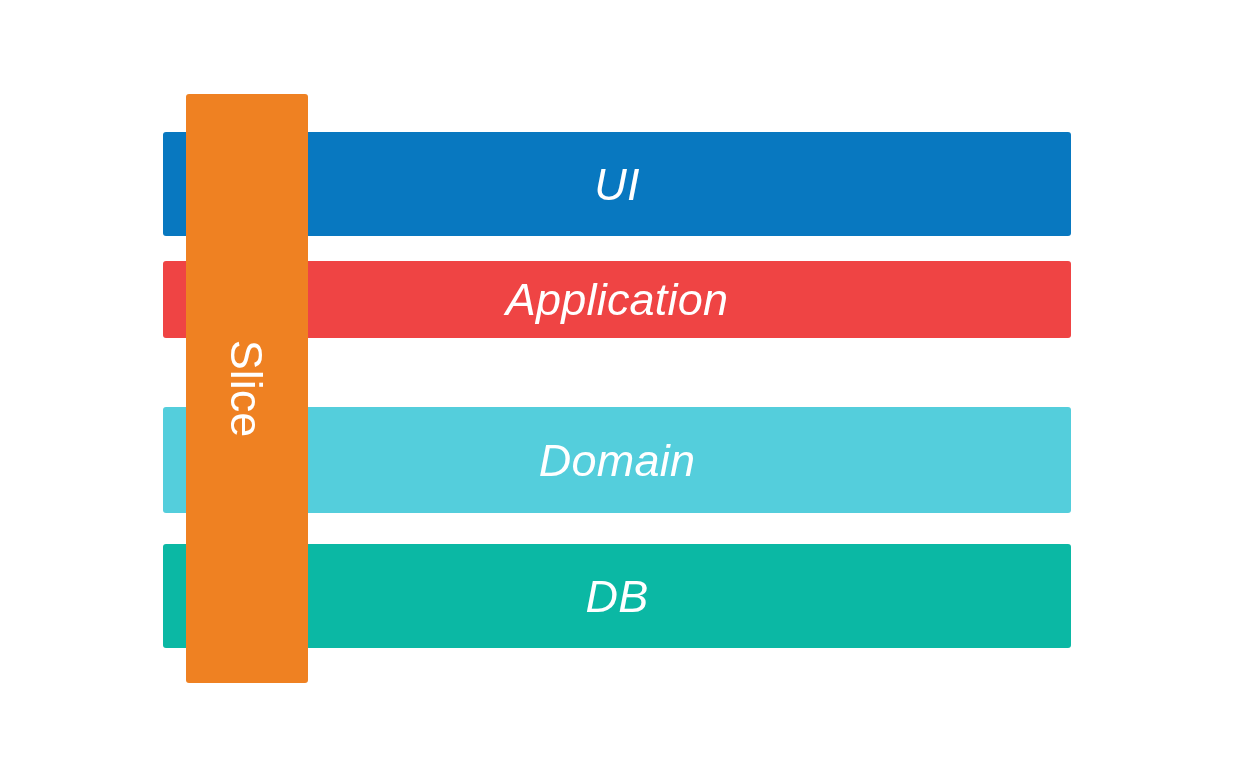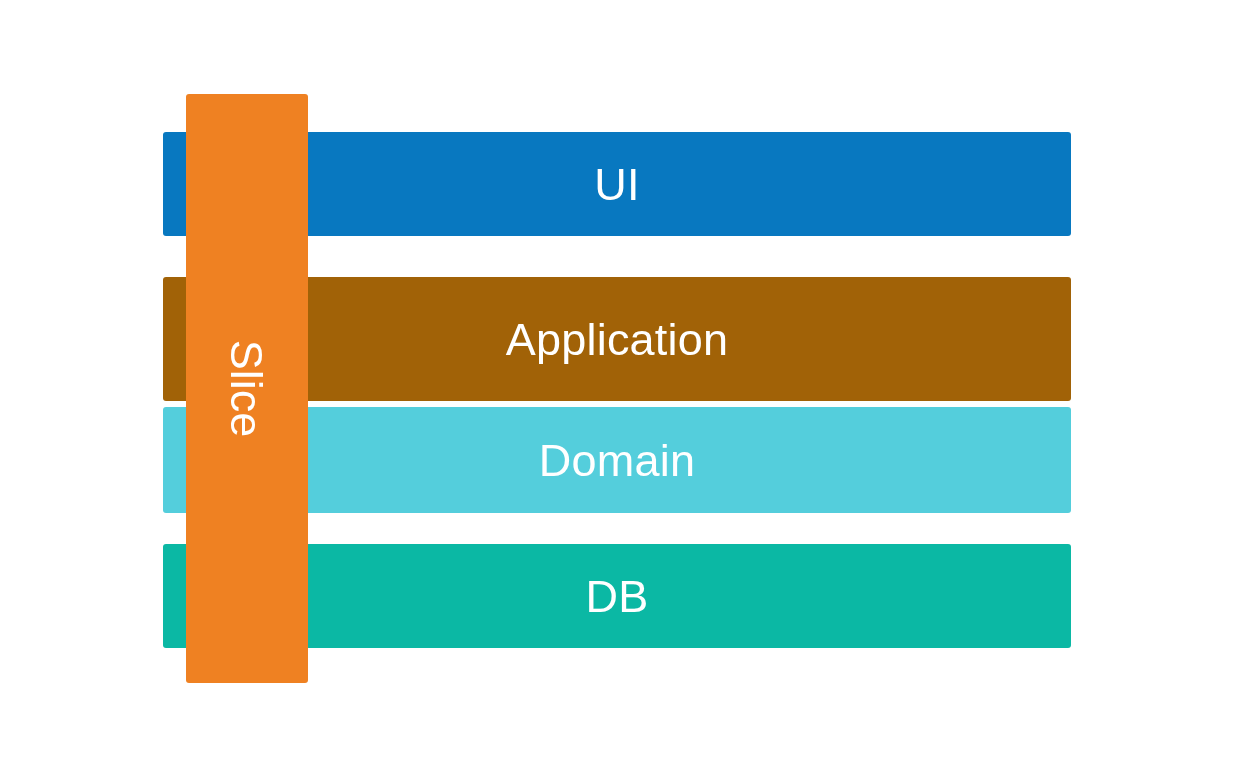--- a/index.html
+++ b/index.html
@@ -38,24 +38,25 @@
     color: #ffffff;
     font-size: 45px;
     font-weight: 400;
     line-height: 1;
     letter-spacing: 0.2px;
     white-space: nowrap;
     text-align: center;
     
     position: relative;
     left: 0px;
+    font-style: italic;
   }
 
   #layer-ui      { top: 132px; height: 104px; background: #0878c0; }
-  #layer-app     { top: 277px; height: 124px; background: #a16207; }
+  #layer-app     { top: 261px; height: 77px; background: #ef4444; }
   #layer-domain  { top: 407px; height: 106px; background: #54cedc; }
   #layer-db      { top: 544px; height: 104px; background: #0bb8a4; }
 
   
   #slice-bar {
     position: absolute;
     left: 186px;
     top: 94px;
     width: 122px;
     height: 589px;

